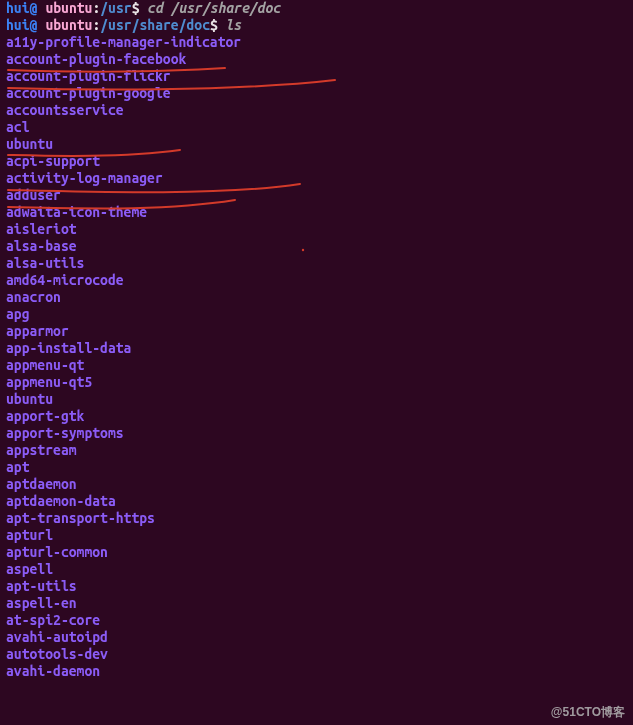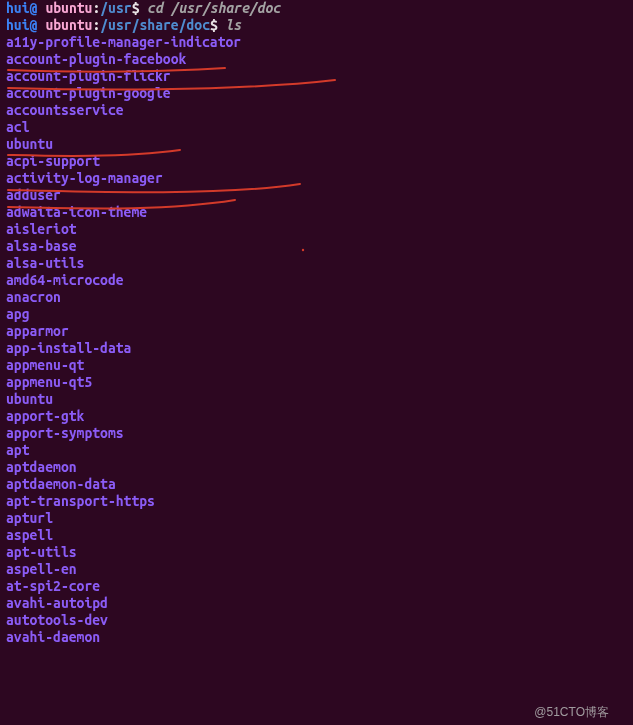--- a/index.html
+++ b/index.html
@@ -17,26 +17,26 @@
     }
     .line { white-space: pre; }
     .user { color: #3b82f6; }
     .host { color: #f9a8d4; padding-left: 8px; }
     .path { color: #4f8ccf; }
     .cmd  { color: #a3a3a3; font-style: italic; }
     .dir  { color: #8b5cf6; }
     .plain{ color: #e8e2e4; }
     .watermark {
       position: absolute;
-      right: 24px;
+      right: 8px;
       bottom: 4px;
       color: #b4b4b4;
       font-family: Arial, sans-serif;
       font-size: 12px;
-      font-weight: normal;
+      font-weight: bold;
       opacity: 0.85;
     }
     .annot { position: absolute; left: 0; top: 0; pointer-events: none; }
   </style>
 </head>
 <body>
 
 <div id="terminal">
     <div class="line"><span class="user">hui@</span><span class="host">ubuntu</span><span class="plain">:</span><span class="path">/usr</span><span class="plain">$ </span><span class="cmd">cd /usr/share/doc</span></div>
     <div class="line"><span class="user">hui@</span><span class="host">ubuntu</span><span class="plain">:</span><span class="path">/usr/share/doc</span><span class="plain">$ </span><span class="cmd">ls</span></div>
@@ -57,25 +57,27 @@
     <div class="line"><span class="dir">amd64-microcode</span></div>
     <div class="line"><span class="dir">anacron</span></div>
     <div class="line"><span class="dir">apg</span></div>
     <div class="line"><span class="dir">apparmor</span></div>
     <div class="line"><span class="dir">app-install-data</span></div>
     <div class="line"><span class="dir">appmenu-qt</span></div>
     <div class="line"><span class="dir">appmenu-qt5</span></div>
     <div class="line"><span class="dir">ubuntu</span></div>
     <div class="line"><span class="dir">apport-gtk</span></div>
     <div class="line"><span class="dir">apport-symptoms</span></div>
+    <div class="line"><span class="dir">appstream</span></div>
     <div class="line"><span class="dir">apt</span></div>
     <div class="line"><span class="dir">aptdaemon</span></div>
     <div class="line"><span class="dir">aptdaemon-data</span></div>
     <div class="line"><span class="dir">apt-transport-https</span></div>
     <div class="line"><span class="dir">apturl</span></div>
+    <div class="line"><span class="dir">apturl-common</span></div>
     <div class="line"><span class="dir">aspell</span></div>
     <div class="line"><span class="dir">apt-utils</span></div>
     <div class="line"><span class="dir">aspell-en</span></div>
     <div class="line"><span class="dir">at-spi2-core</span></div>
     <div class="line"><span class="dir">avahi-autoipd</span></div>
     <div class="line"><span class="dir">autotools-dev</span></div>
     <div class="line"><span class="dir">avahi-daemon</span></div>
   </div>
 
 <div class="watermark">@51CTO博客</div>

